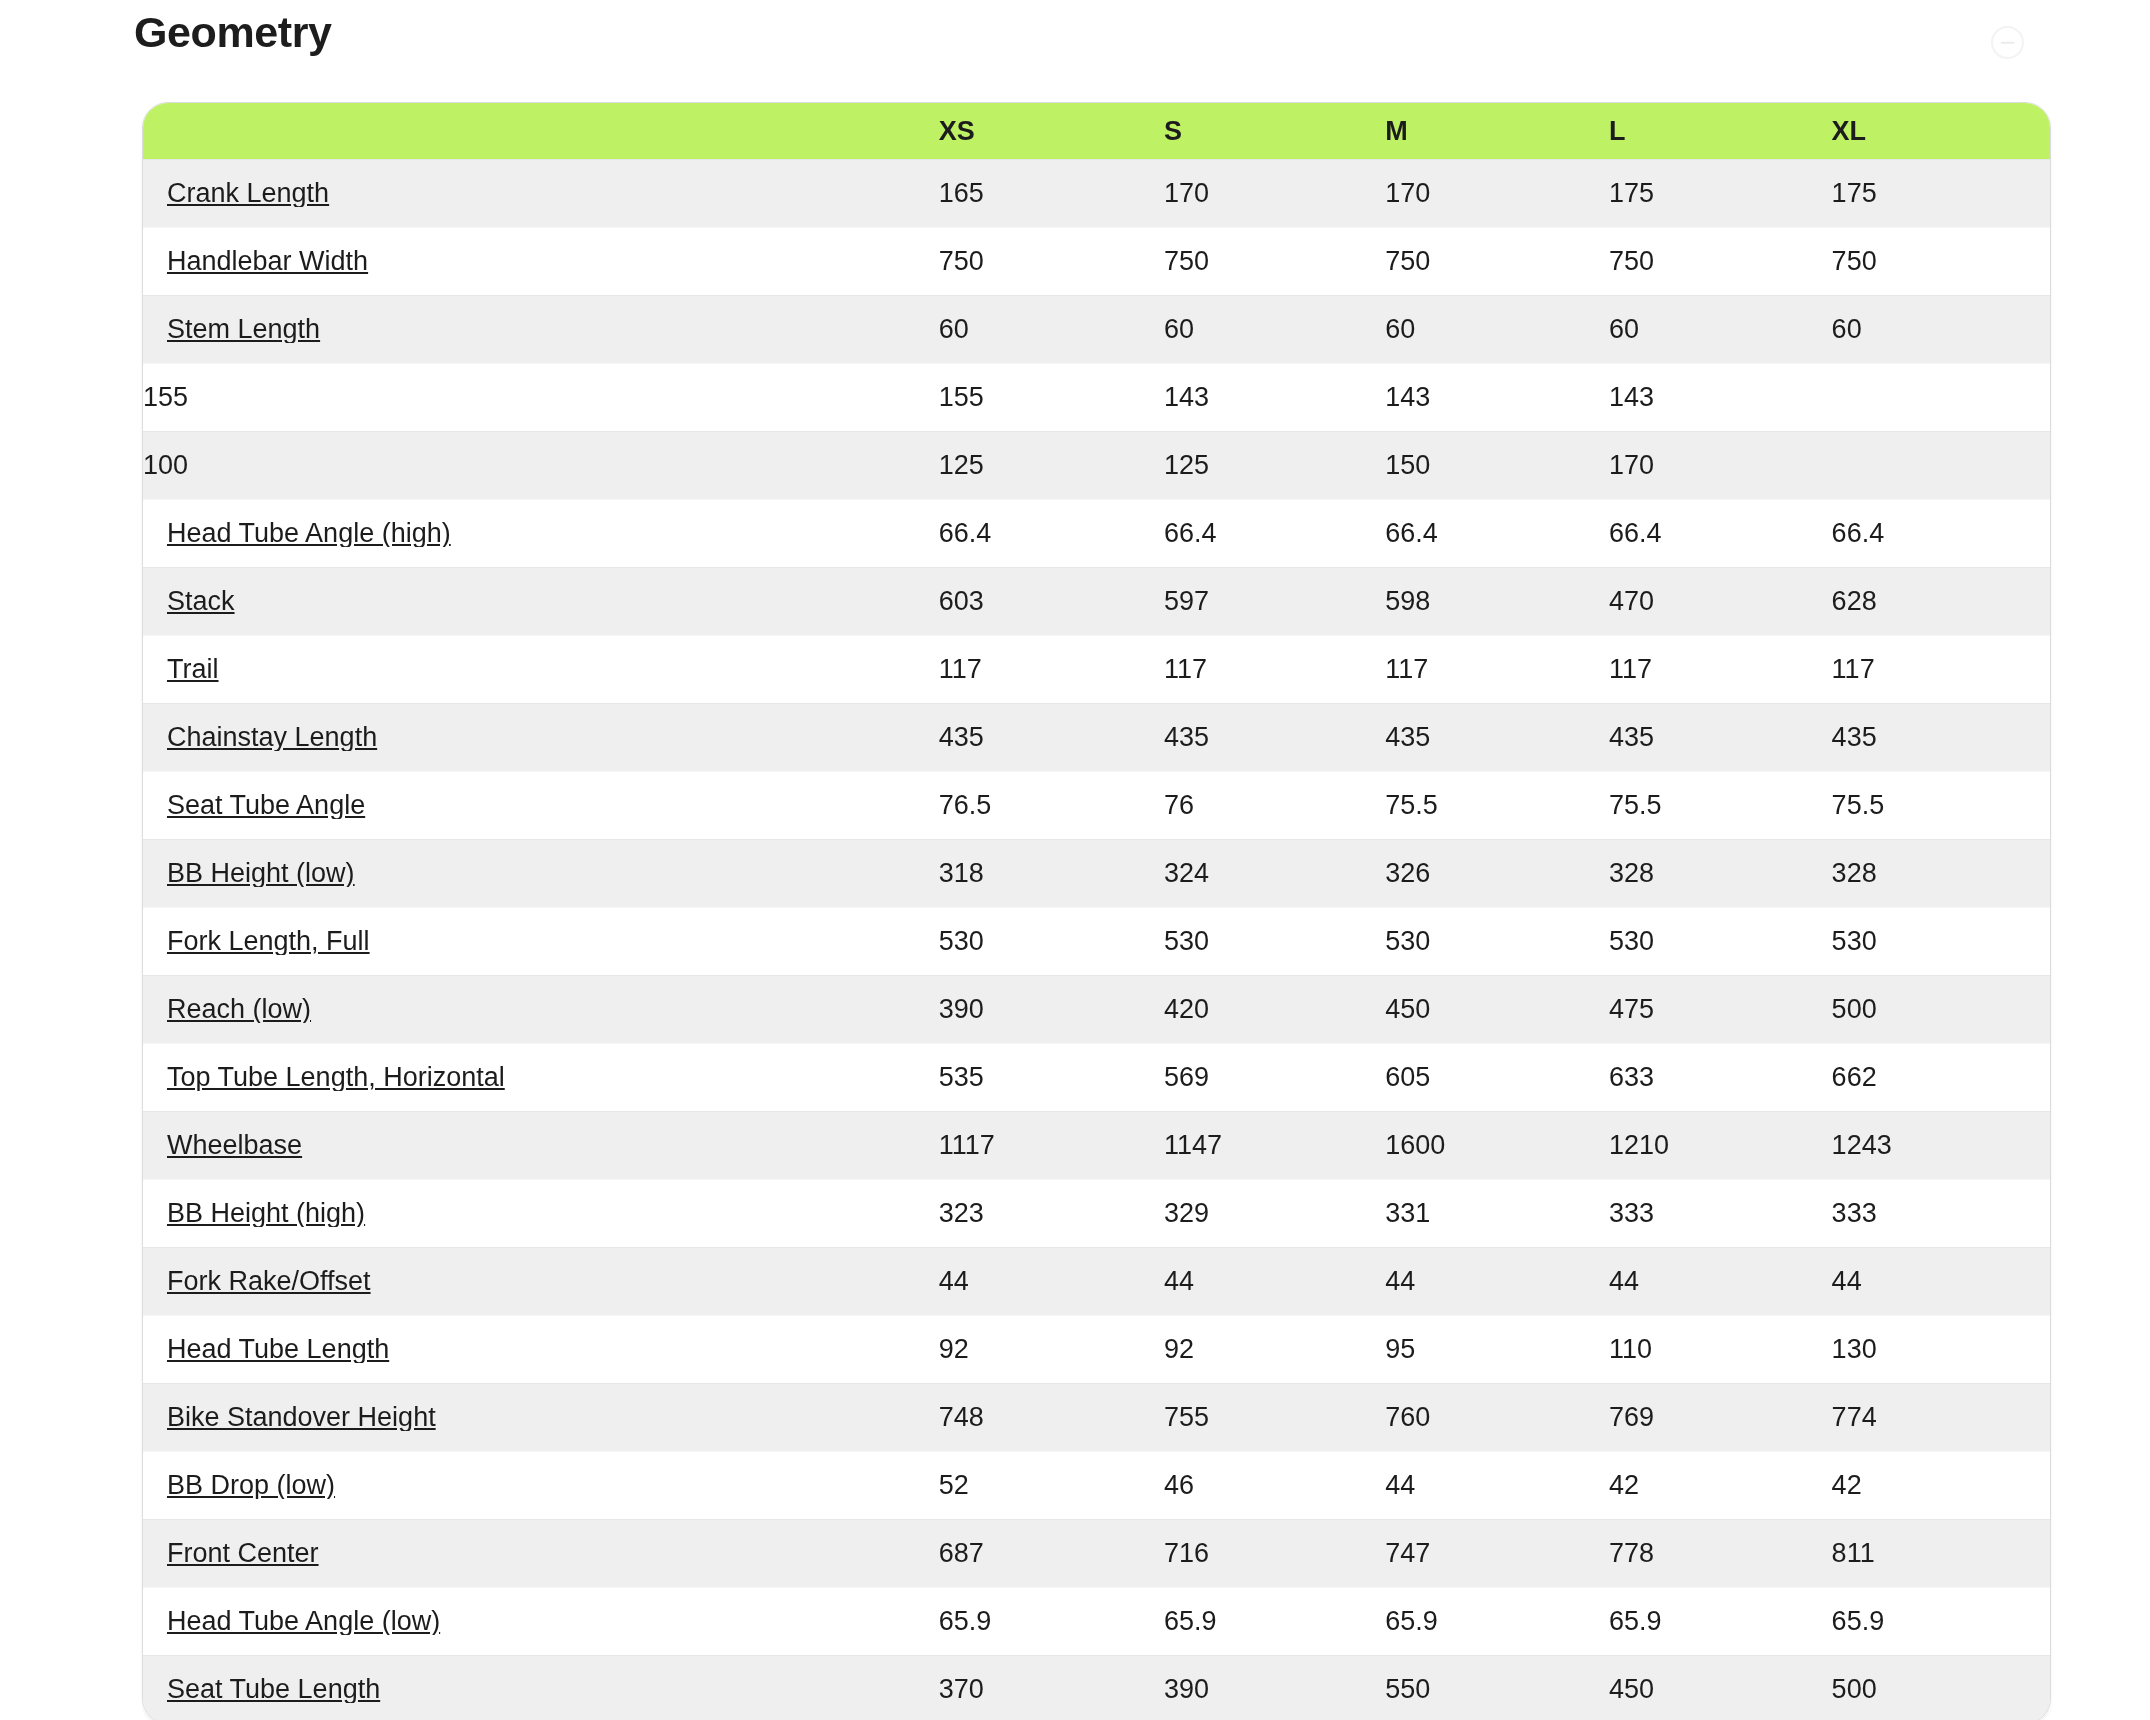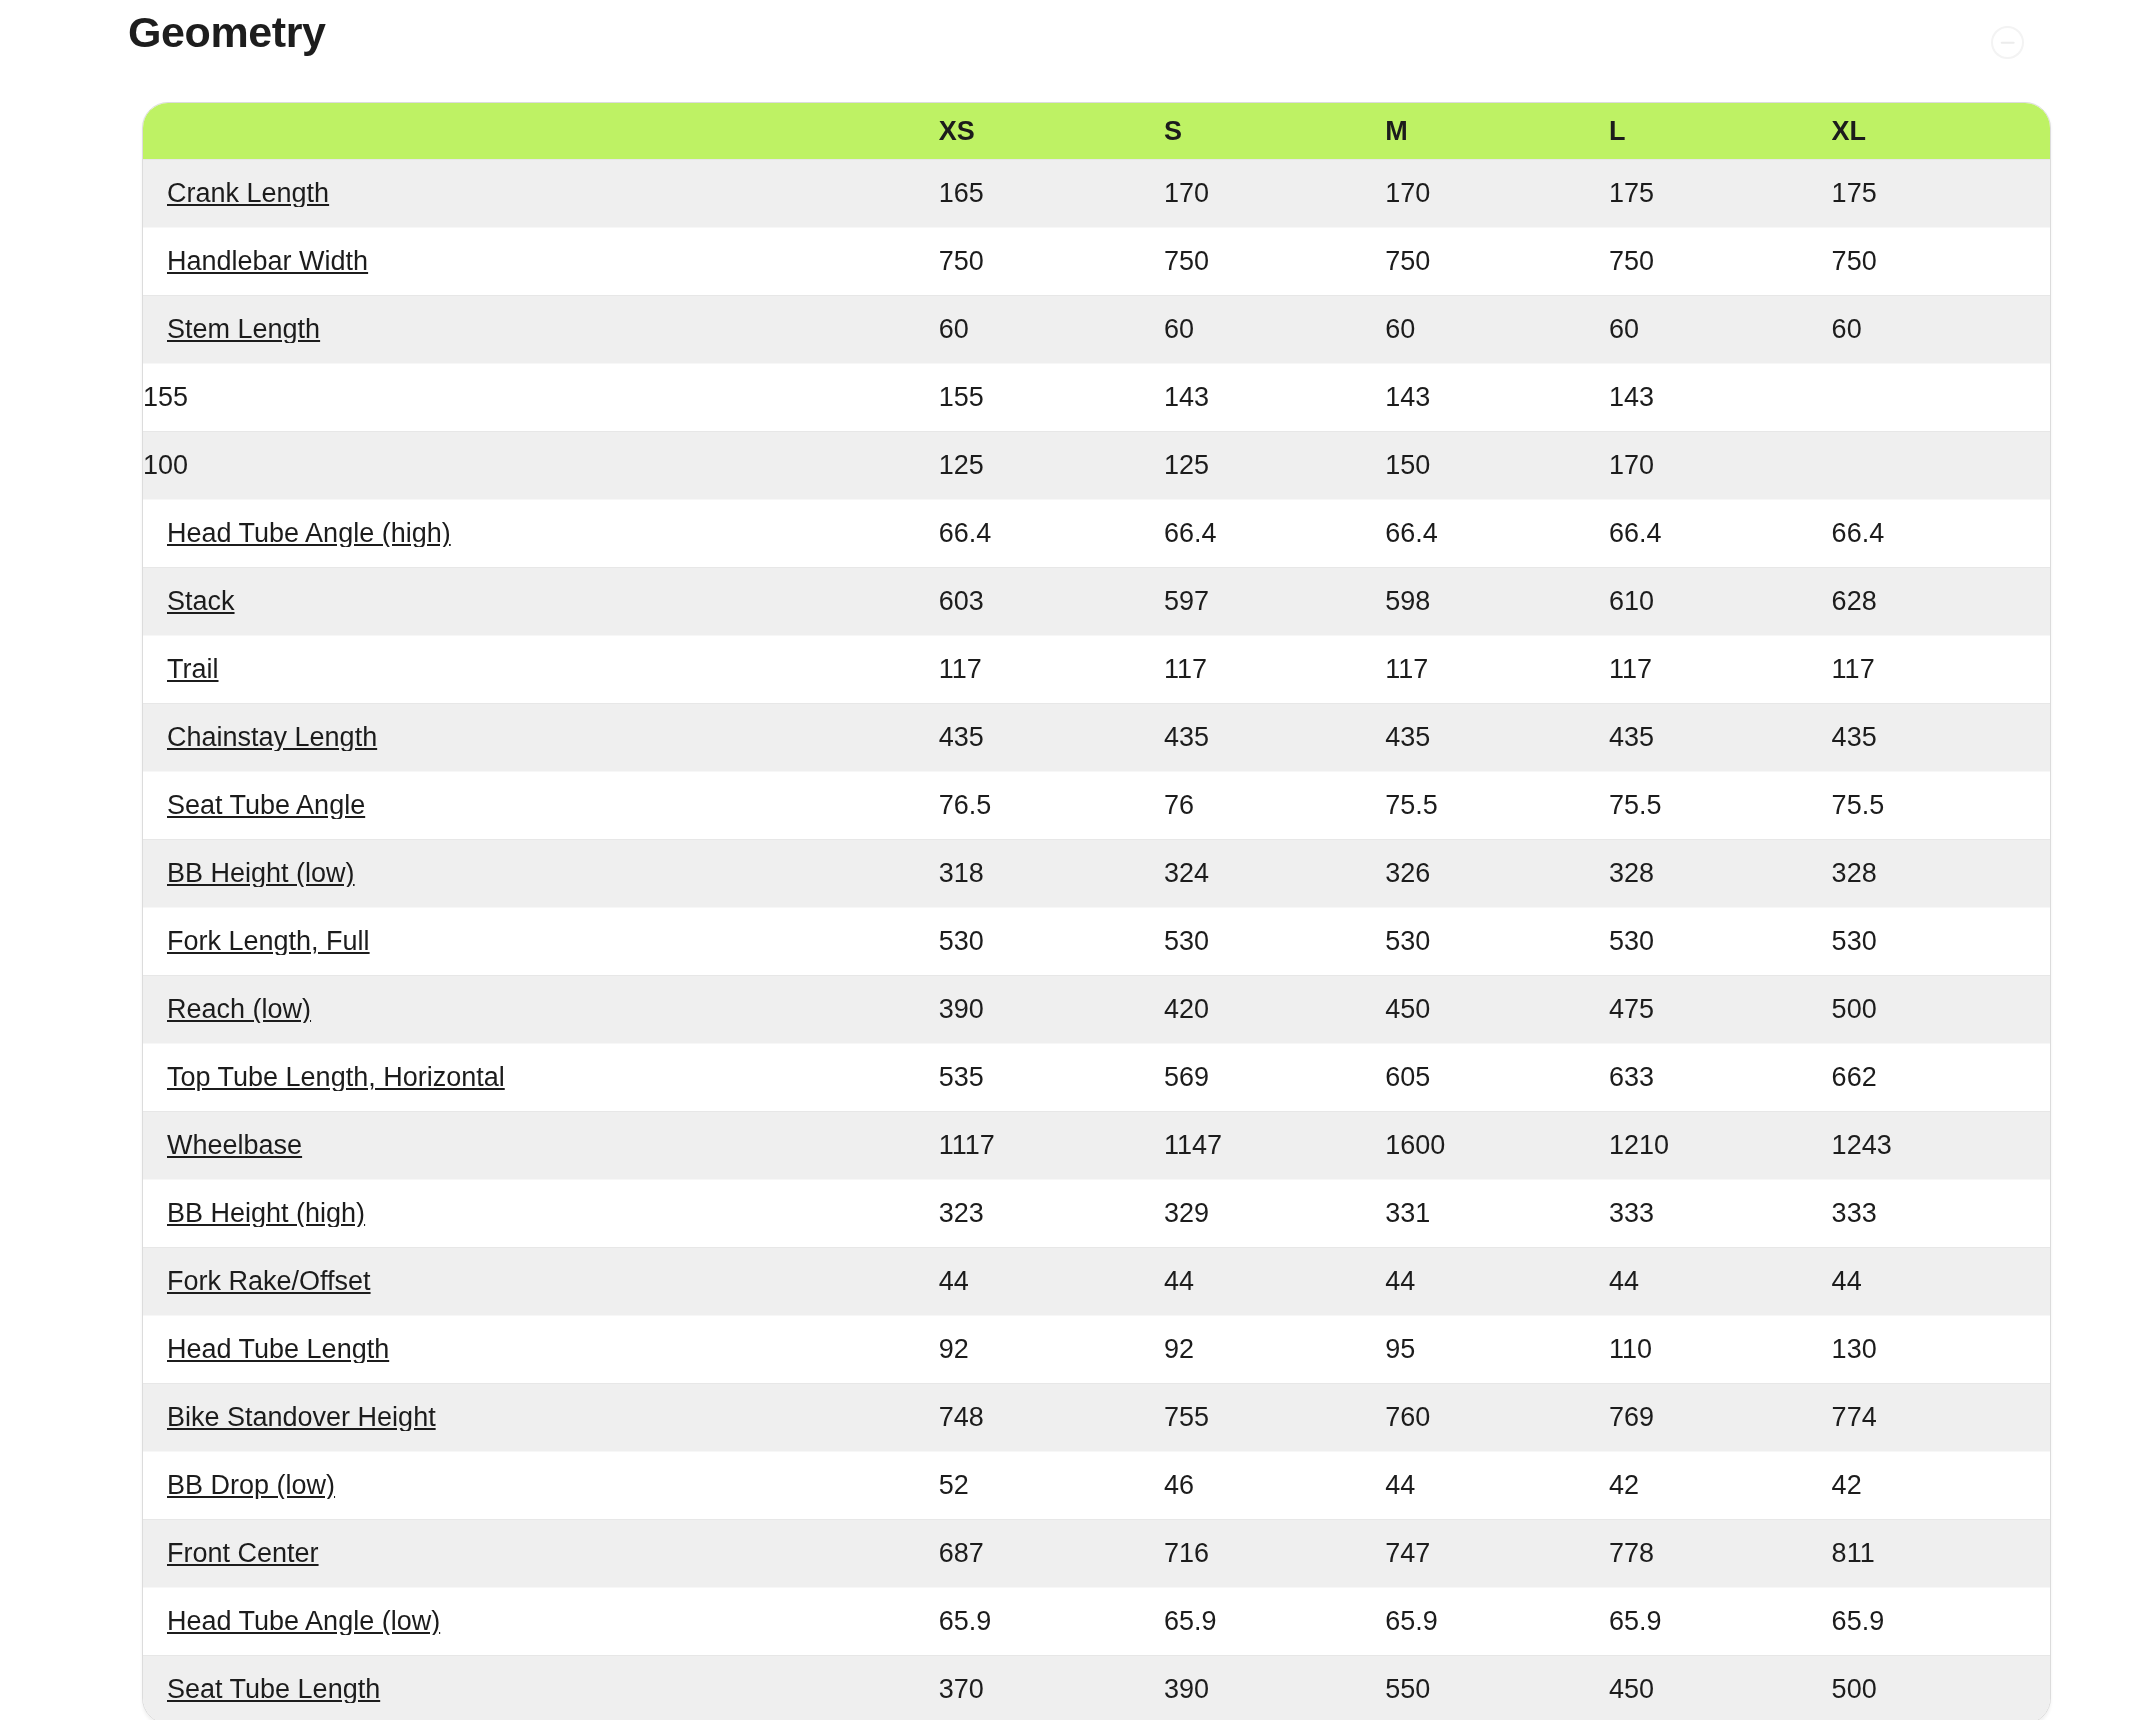--- a/index.html
+++ b/index.html
@@ -11,21 +11,21 @@
   }
   .page{
     position:relative;
     width:2151px;
     height:1721px;
     background:#ffffff;
     overflow:hidden;
   }
   .page-title{
     position:absolute;
-    left:128px;
+    left:134px;
     top:7.7px;
     margin:0;
     font-size:43px;
     font-weight:700;
     letter-spacing:-0.4px;
     color:#1d1d1d;
   }
   .collapse-icon{
     position:absolute;
     left:1991px;
@@ -157,21 +157,21 @@
           <div class="cell value-cell">66.4</div>
           <div class="cell value-cell">66.4</div>
           <div class="cell value-cell">66.4</div>
           <div class="cell value-cell">66.4</div>
         </div>
         <div class="grid-row row stripe">
           <div class="cell label-cell">Stack</div>
           <div class="cell value-cell">603</div>
           <div class="cell value-cell">597</div>
           <div class="cell value-cell">598</div>
-          <div class="cell value-cell">610</div>
+          <div class="cell value-cell">470</div>
           <div class="cell value-cell">628</div>
         </div>
         <div class="grid-row row">
           <div class="cell label-cell">Trail</div>
           <div class="cell value-cell">117</div>
           <div class="cell value-cell">117</div>
           <div class="cell value-cell">117</div>
           <div class="cell value-cell">117</div>
           <div class="cell value-cell">117</div>
         </div>

